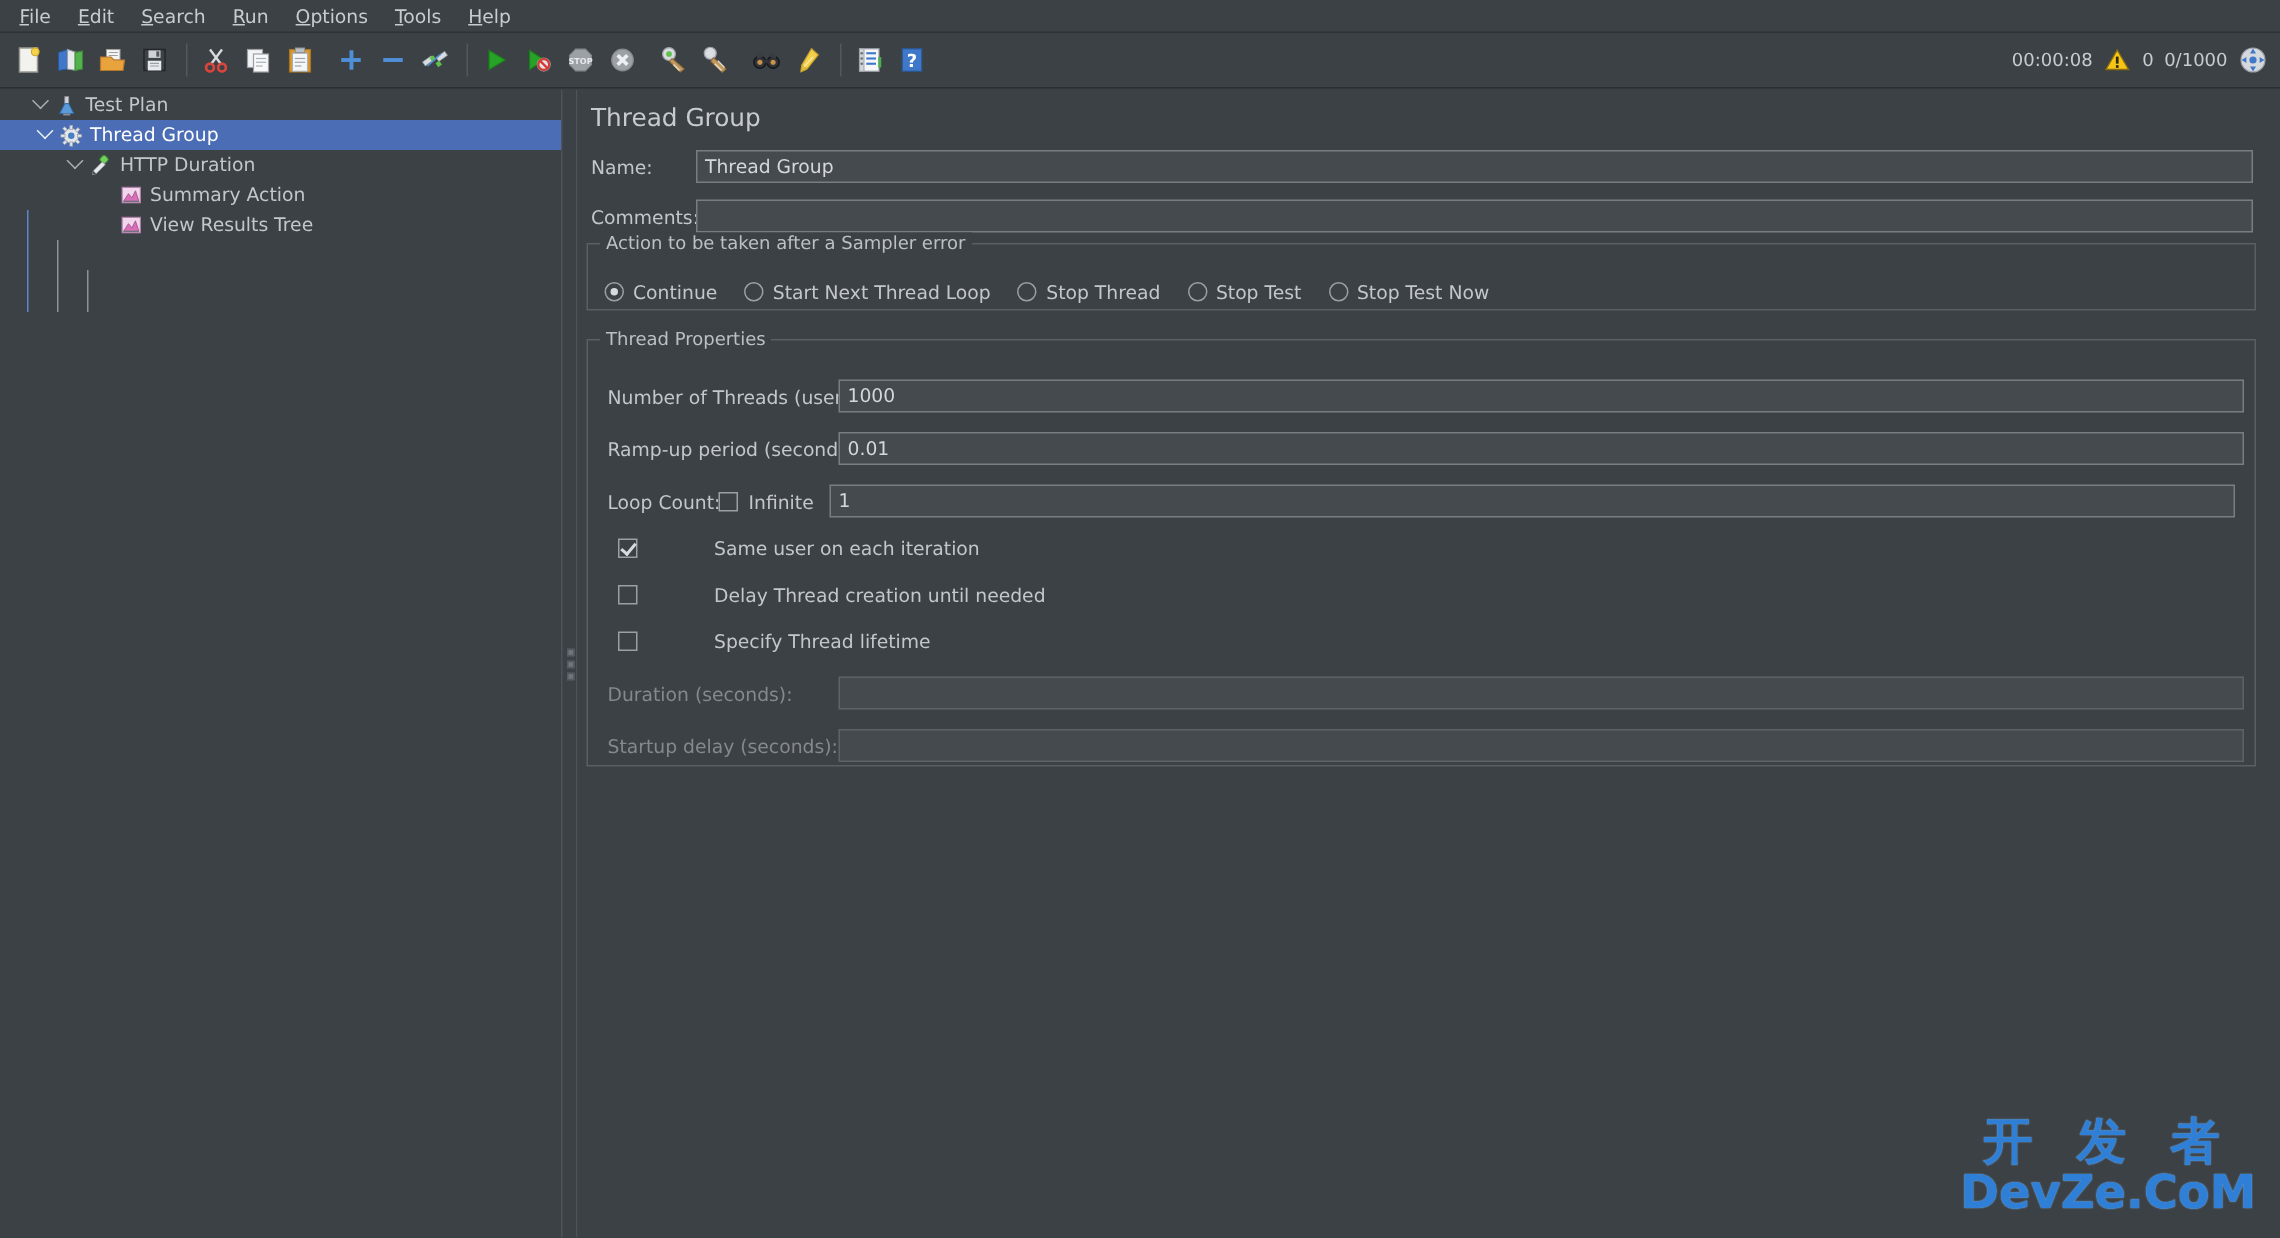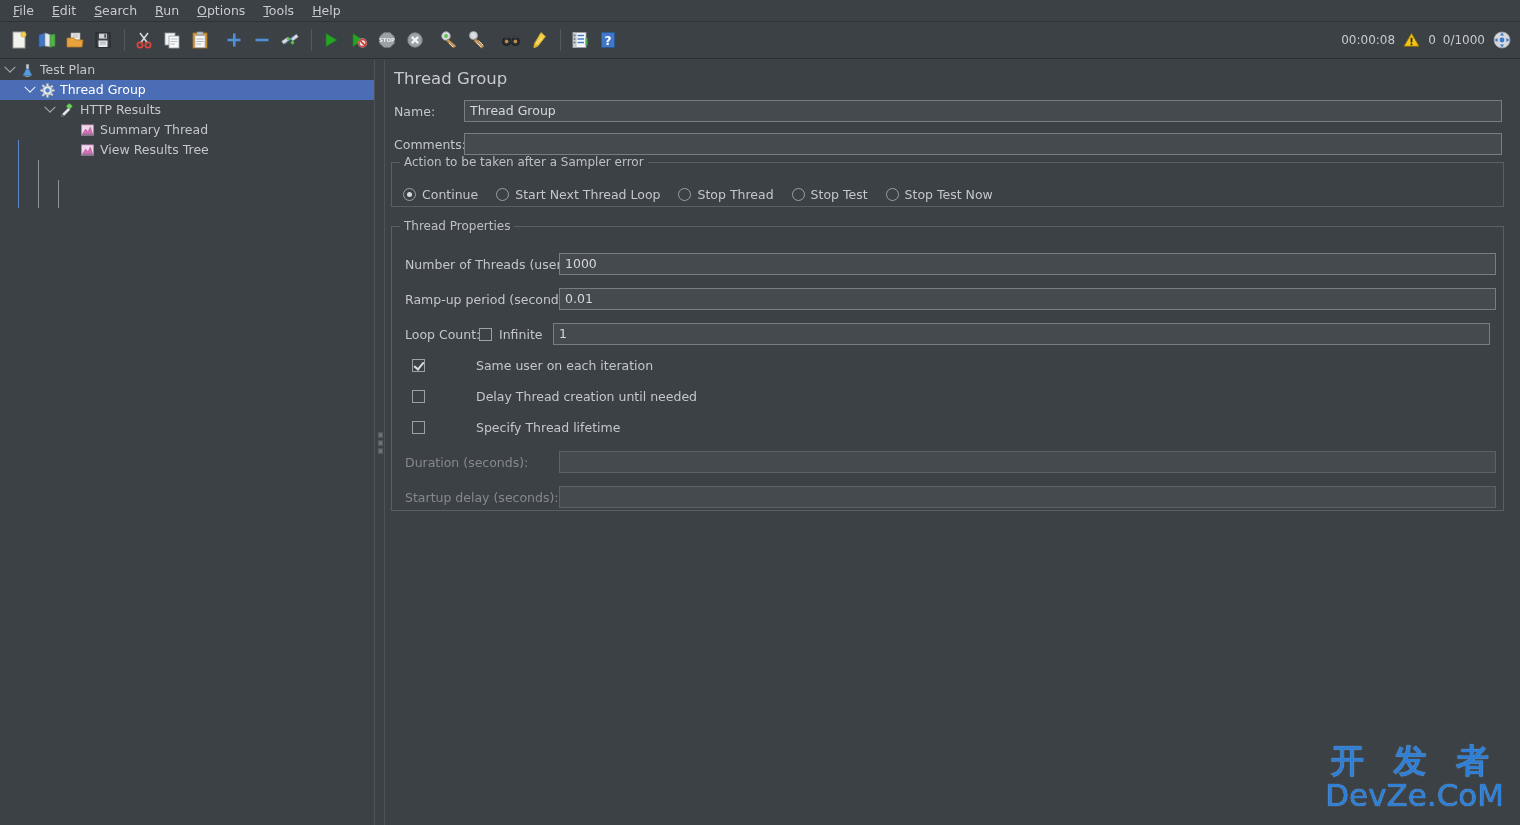--- a/index.html
+++ b/index.html
@@ -258,21 +258,21 @@
     font-size: 33px;
     letter-spacing: 9px;
     color: #2f7fd6;
     font-weight: bold;
     line-height: 36px;
     text-shadow: 0 0 1px #89c4f4;
   }
   .wm-en {
     font-size: 31px;
     color: #2f7fd6;
-    font-weight: normal;
+    font-weight: bold;
     line-height: 32px;
     letter-spacing: 0px;
     text-shadow: 0 0 1px #89c4f4;
     font-family: "DejaVu Sans", "Liberation Sans", sans-serif;
   }
 </style>
 </head>
 <body>
 
 <div class="app">
@@ -505,21 +505,21 @@
 
   <div class="body-split">
 
     <div class="tree-panel">
       <div class="tree">
 
         <div class="guide" style="left:18px; top:80px; height:68px;"></div>
         <div class="guide" style="left:38px; top:100px; height:48px; background:#8d9398;"></div>
         <div class="guide" style="left:58px; top:120px; height:28px; background:#8d9398;"></div>
 
-        <div class="tree-row" style="padding-left:2px;">
+        <div class="tree-row" style="padding-left:19px;">
           <div class="tree-toggle">
               <div class="chev"></div>
             </div>
           <div class="tree-icon">
             <svg width="15" height="15" viewBox="0 0 16 16">
               <rect x="6.6" y="1.5" width="2.8" height="5" fill="#cfd4d9" stroke="#8b9096" stroke-width=".6"></rect>
               <path d="M6.6 6.5 L3 13.5 L13 13.5 L9.4 6.5 Z" fill="#5b9ad8" stroke="#2f6ba8" stroke-width=".7"></path>
               <rect x="5.5" y="13.5" width="5" height="1.4" fill="#8b9096"></rect>
             </svg>
           </div>
@@ -553,32 +553,32 @@
           <div class="tree-toggle">
               <div class="chev"></div>
             </div>
           <div class="tree-icon">
             <svg width="15" height="15" viewBox="0 0 16 16">
               <rect x="7.5" y="1" width="5" height="5" rx="1.4" fill="#6fd05a" stroke="#3f8a32" stroke-width=".7" transform="rotate(45 10 3.5)"></rect>
               <path d="M8.8 5.2 L10.8 7.2 L4.4 13.6 L1.8 14.2 L2.4 11.6 Z" fill="#e8ebee" stroke="#8d9399" stroke-width=".7"></path>
               <path d="M2.4 11.6 L1.8 14.2 L4.4 13.6 Z" fill="#4d5257"></path>
             </svg>
           </div>
-          <div class="tree-label">HTTP Results</div>
+          <div class="tree-label">HTTP Duration</div>
         </div>
 
         <div class="tree-row" style="padding-left:78px;">
           <div class="tree-icon">
             <svg width="15" height="15" viewBox="0 0 16 16">
               <rect x="1.5" y="2" width="13" height="11" fill="#f2d6ec" stroke="#b07fa8" stroke-width=".8"></rect>
               <path d="M2.5 12 L6 6.5 L8.5 9.5 L11 4.5 L13.5 12 Z" fill="#d86fb8" stroke="#a44d8c" stroke-width=".6"></path>
               <line x1="2.5" y1="12" x2="13.5" y2="12" stroke="#6d737a" stroke-width=".9"></line>
             </svg>
           </div>
-          <div class="tree-label">Summary Thread</div>
+          <div class="tree-label">Summary Action</div>
         </div>
 
         <div class="tree-row" style="padding-left:78px;">
           <div class="tree-icon">
             <svg width="15" height="15" viewBox="0 0 16 16">
               <rect x="1.5" y="2" width="13" height="11" fill="#f2d6ec" stroke="#b07fa8" stroke-width=".8"></rect>
               <path d="M2.5 12 L6 6.5 L8.5 9.5 L11 4.5 L13.5 12 Z" fill="#d86fb8" stroke="#a44d8c" stroke-width=".6"></path>
               <line x1="2.5" y1="12" x2="13.5" y2="12" stroke="#6d737a" stroke-width=".9"></line>
             </svg>
           </div>

